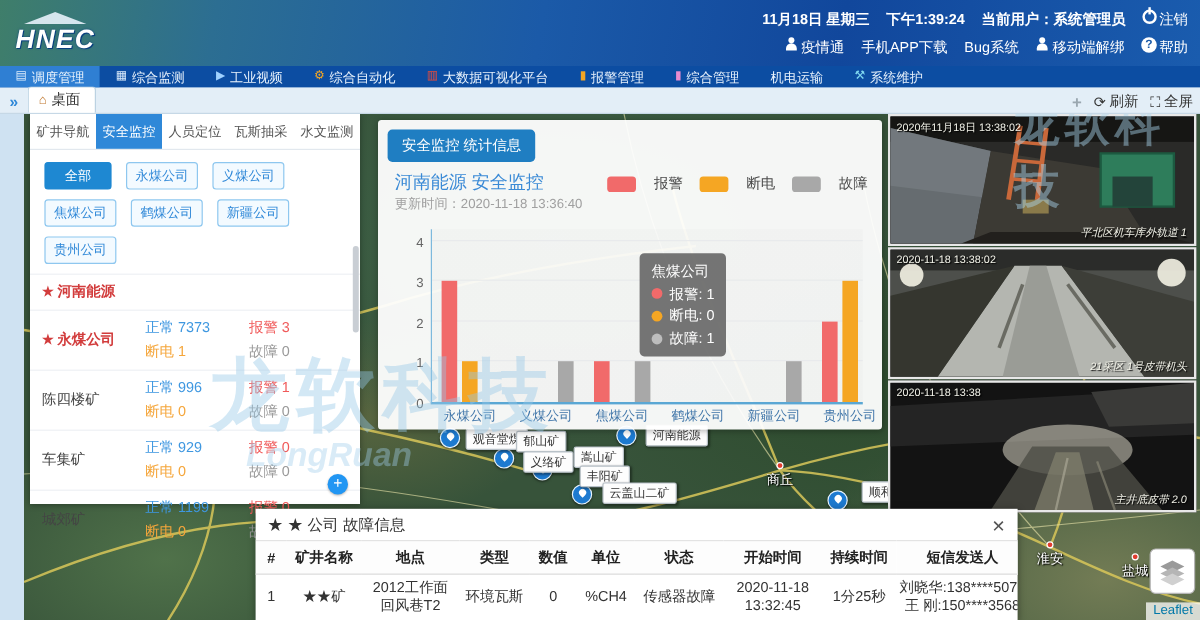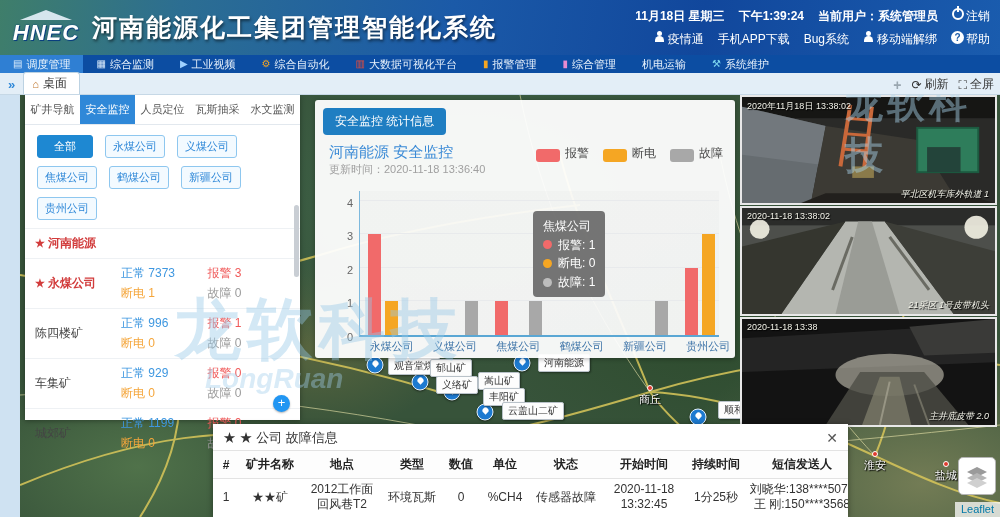--- a/index.html
+++ b/index.html
@@ -85,21 +85,21 @@
   .lp-scrollbar { position:absolute; right:1px; top:110px; width:5px; height:72px; border-radius:3px; background:#c9ced4; }
   .lp-expand { position:absolute; right:10px; bottom:8px; width:17px; height:17px; border-radius:50%; background:#2196f3; color:#fff; font-size:13px; line-height:16px; text-align:center; cursor:pointer; box-shadow:0 1px 2px rgba(0,0,0,.3); }
 
   
   .chart-panel { position:absolute; left:315px; top:5px; width:420px; height:258px; background:rgba(255,255,255,.95); border-radius:3px; box-shadow:0 1px 5px rgba(0,0,0,.3); z-index:9; }
   .cp-header-btn { display:inline-block; margin:8px 0 0 8px; background:#1f7ec2; color:#fff; font-size:12px; padding:5px 12px; border-radius:4px; cursor:pointer; }
   .cp-title-row { display:flex; align-items:flex-start; justify-content:space-between; padding:8px 12px 0 14px; }
   .cp-title { font-size:15px; color:#3a8ad6; }
   .cp-updated { font-size:11px; color:#a0a0a0; margin-top:0; }
   .cp-legend { display:flex; gap:14px; align-items:center; margin-top:2px; }
-  .legend-item { display:flex; align-items:flex-end; gap:5px; font-size:12px; color:#4a4a4a; cursor:pointer; }
+  .legend-item { display:flex; align-items:center; gap:15px; font-size:12px; color:#4a4a4a; cursor:pointer; }
   .legend-swatch { width:24px; height:13px; border-radius:3px; }
   .cp-chart { position:relative; margin:6px 10px 0 10px; height:176px; }
   .plot { position:absolute; left:34px; right:6px; top:8px; bottom:22px; border-left:1px solid #7db9dd; border-bottom:2px solid #5aa7d4; background:linear-gradient(rgba(0,0,0,.015),rgba(0,0,0,.015)); }
   .gridline { position:absolute; left:0; right:0; height:1px; background:#e8eaec; }
   .ytick-label { position:absolute; width:26px; text-align:right; font-size:11px; color:#666; transform:translateY(-50%); }
   .bar-group { position:absolute; bottom:0; top:0; }
   .bar { position:absolute; bottom:0; width:13px; }
   .cat-label { position:absolute; bottom:-19px; width:100%; text-align:center; font-size:11px; color:#3e74a8; }
   .cp-tooltip { position:absolute; left:208px; top:28px; background:rgba(105,105,105,.92); color:#fff; border-radius:4px; padding:6px 10px; font-size:12px; line-height:1.55; z-index:5; }
   .tt-row { display:flex; align-items:center; gap:6px; }
@@ -128,21 +128,20 @@
   .leaflet-attr { position:absolute; right:0; bottom:0; background:rgba(255,255,255,.75); font-size:11px; color:#0078a8; padding:1px 6px 2px; z-index:15; }
 </style>
 </head>
 <body>
 
 <header class="app-header">
   <div class="logo">
     <div class="roof"></div>
     <div class="logo-text">HNEC</div>
   </div>
-  <div class="app-title">河南能源化工集团管理智能化系统</div>
   <div class="header-right">
     <div class="hr-row">
       <span class="bold">11月18日 星期三</span>
       <span class="bold">下午1:39:24</span>
       <span class="bold">当前用户：系统管理员</span>
       <span class="hr-link">
           <span class="power-icon"></span>
           <span>注销</span>
         </span>
     </div>

